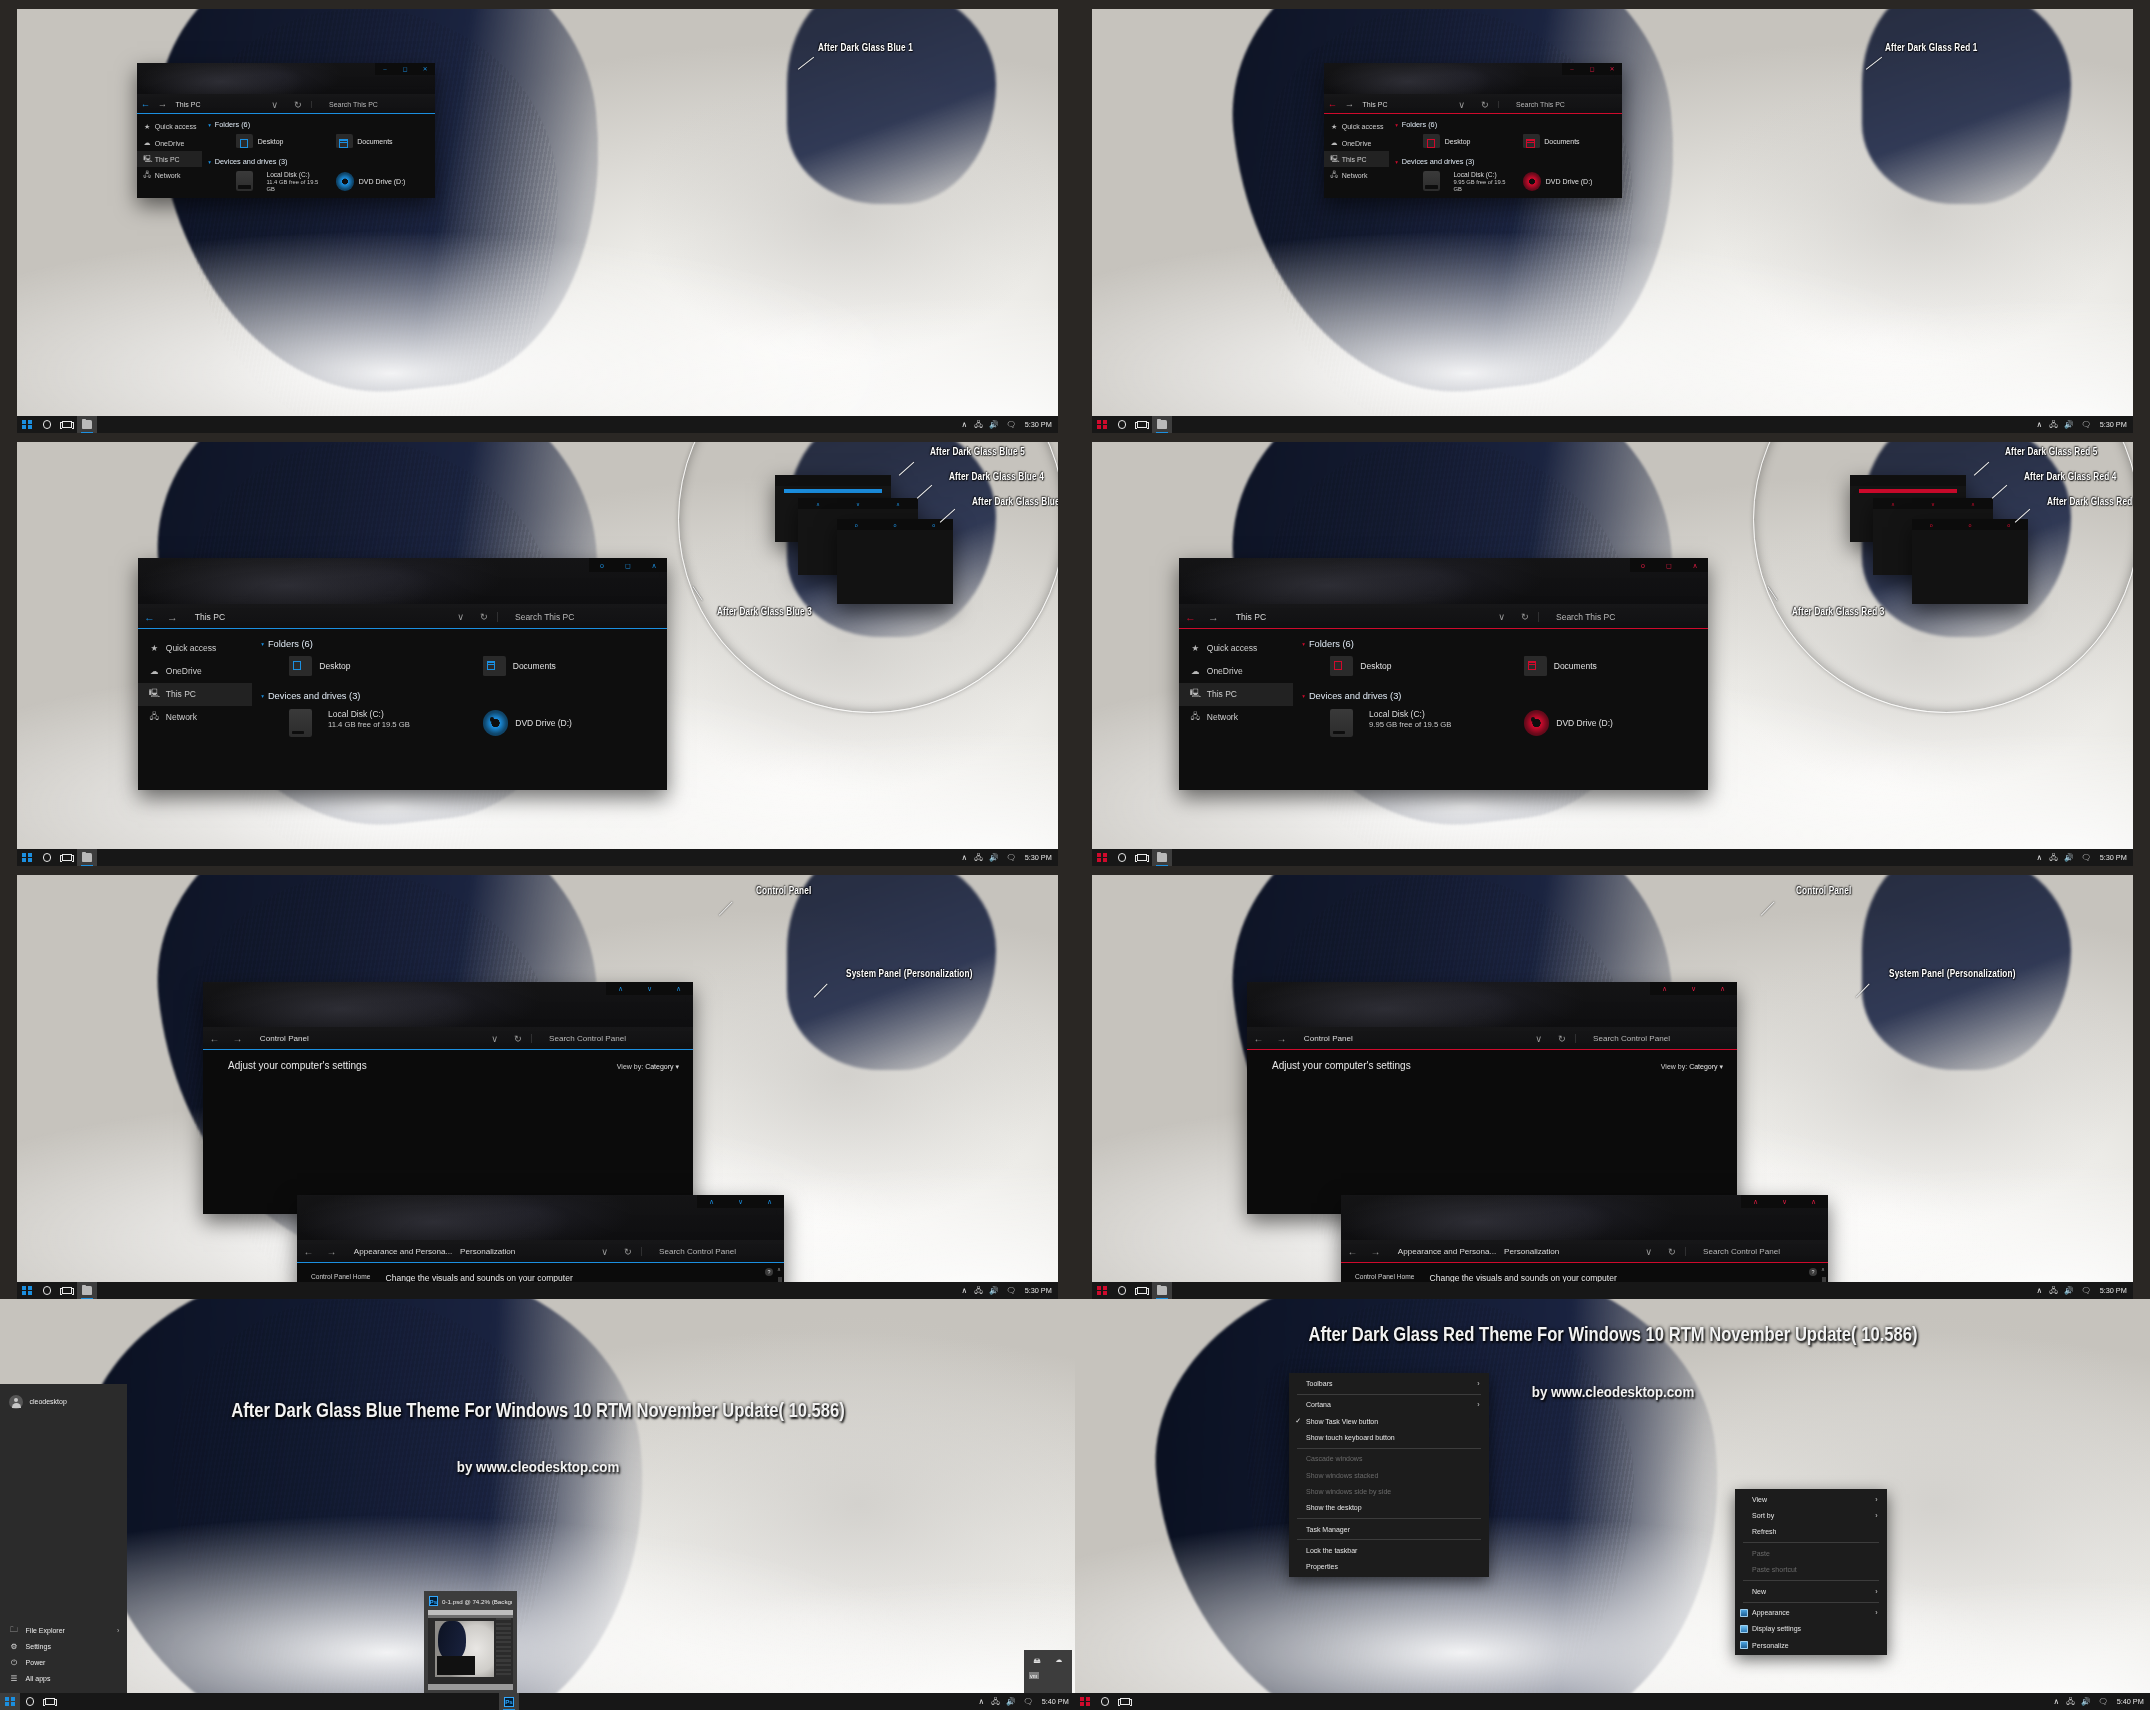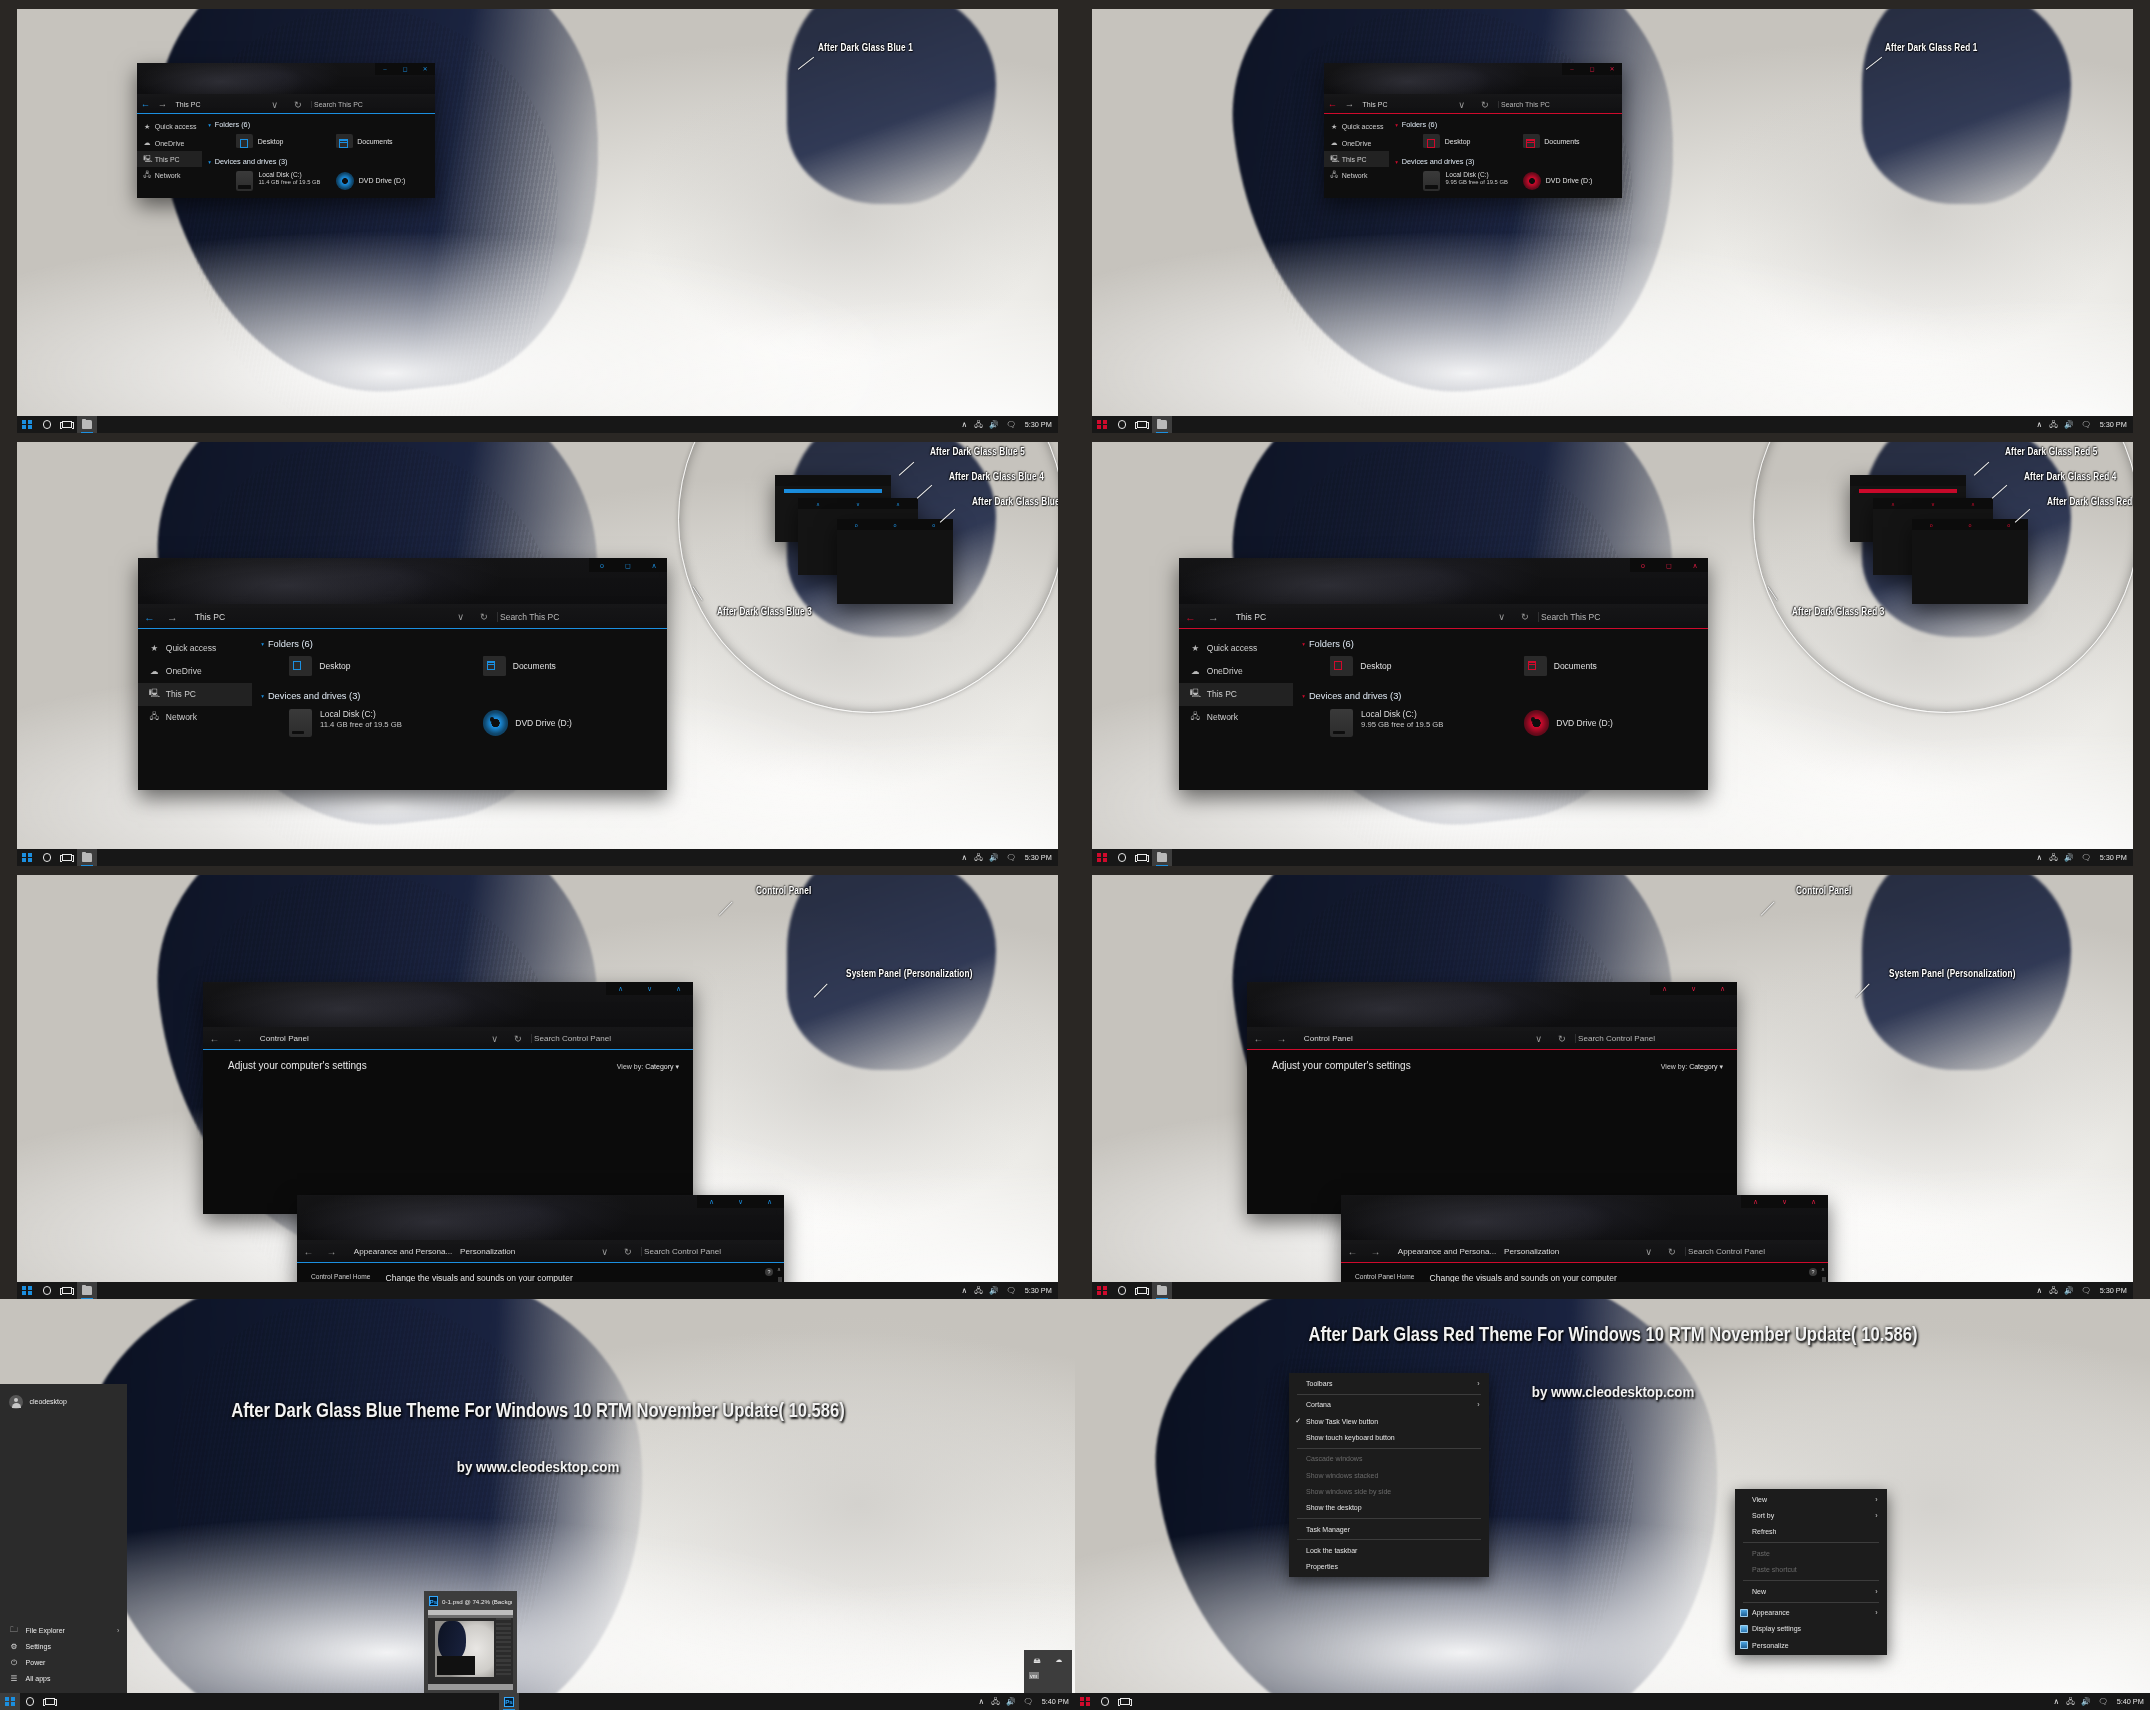--- a/index.html
+++ b/index.html
@@ -76,21 +76,21 @@
             background: linear-gradient(180deg, rgba(24,24,26,.82), rgba(16,16,18,.92)); }
   .navbar .accent { position:absolute; left:0; right:0; bottom:0; height:1.5px; background:#1b8fe0; }
   .navbar.redtheme .accent { background:#cf0a2c; }
   .nav-ico { width:17px; text-align:center; font-size:9.3px; color:#1b8fe0; }
   .nav-ico.dim { color:#9a9a9a; }
   .nav-ico.red { color:#cf0a2c; }
   .crumb { color:#dcdcdc; font-size:7px; padding-left:4.6px; }
   .crumb.c2 { padding-left:10.8px; }
   .navspacer { flex:1; }
   .nav-right { display:flex; align-items:center; gap:6.2px; padding-right:4.6px; }
-  .searchbox { color:#b8b8b8; font-size:7px; width:124px; padding-left:2px;
+  .searchbox { color:#b8b8b8; font-size:7px; width:124px; padding-left:17px;
                border-left:0.8px solid rgba(255,255,255,.12); }
 
   .winbody { display:flex; background:#0e0e0e; }
   .navpane { width:65px; padding-top:4.6px; }
   .np-item { display:flex; align-items:center; gap:3.9px; height:16.2px; padding-left:6.2px;
              color:#cfcfcf; font-size:7px; }
   .np-item.sel { background:rgba(255,255,255,.085); }
   .np-ico { width:7.7px; color:#b8b8b8; font-size:7px; display:inline-block; text-align:center; }
 
   .content { flex:1; padding:6.2px 7.7px 0 6.2px; }
@@ -103,21 +103,21 @@
   .folder:after { content:""; position:absolute; left:3.9px; top:4.6px; width:6.2px; height:7px;
                   border:1.2px solid #1b8fe0; }
   .folder.docs:after { border-color:#1b8fe0; background:
       repeating-linear-gradient(180deg,#1b8fe0 0 0.8px, transparent 0.8px 2.3px); }
   .folder.red:after { border-color:#cf0a2c; }
   .folder.docs.red:after { background: repeating-linear-gradient(180deg,#cf0a2c 0 0.8px, transparent 0.8px 2.3px); }
 
   .drive { display:flex; align-items:flex-start; gap:5.4px; }
   .hdd { width:17px; height:20px; background:linear-gradient(180deg,#3a3a3a,#2c2c2c); border-radius:2.3px; position:relative; }
   .hdd:after { content:""; position:absolute; left:2.3px; bottom:2.3px; width:12.4px; height:3.9px; background:#0d0d0d; border-radius:0.8px; }
-  .drv-txt { font-size:6.6px; color:#dedede; }
+  .drv-txt { font-size:6.6px; color:#dedede;margin-left:8px; }
   .bar { width:91px; height:5.4px; background:#2e2e2e; margin:2.3px 0 1.5px; }
   .bar > i { display:block; height:100%; background:#555; }
   .bar.red > i { background:#555; }
   .freetxt { font-size:5.8px; color:#c8c8c8; }
   .dvd { width:18.6px; height:18.6px; border-radius:50%; background:radial-gradient(circle at 50% 50%, #0e0e0e 22%, #1b8fe0 24%, #10486e 60%, #0b2f4a 100%); position:relative; }
   .dvd.red { background:radial-gradient(circle at 50% 50%, #0e0e0e 22%, #cf0a2c 24%, #6e0a1c 60%, #3a0510 100%); }
   .dvd:after{content:"";position:absolute;left:7px;top:7px;width:4.6px;height:4.6px;border-radius:50%;background:#0e0e0e;}
 
   
   .cpbody { background:#0b0b0b;padding-left:8px; }

